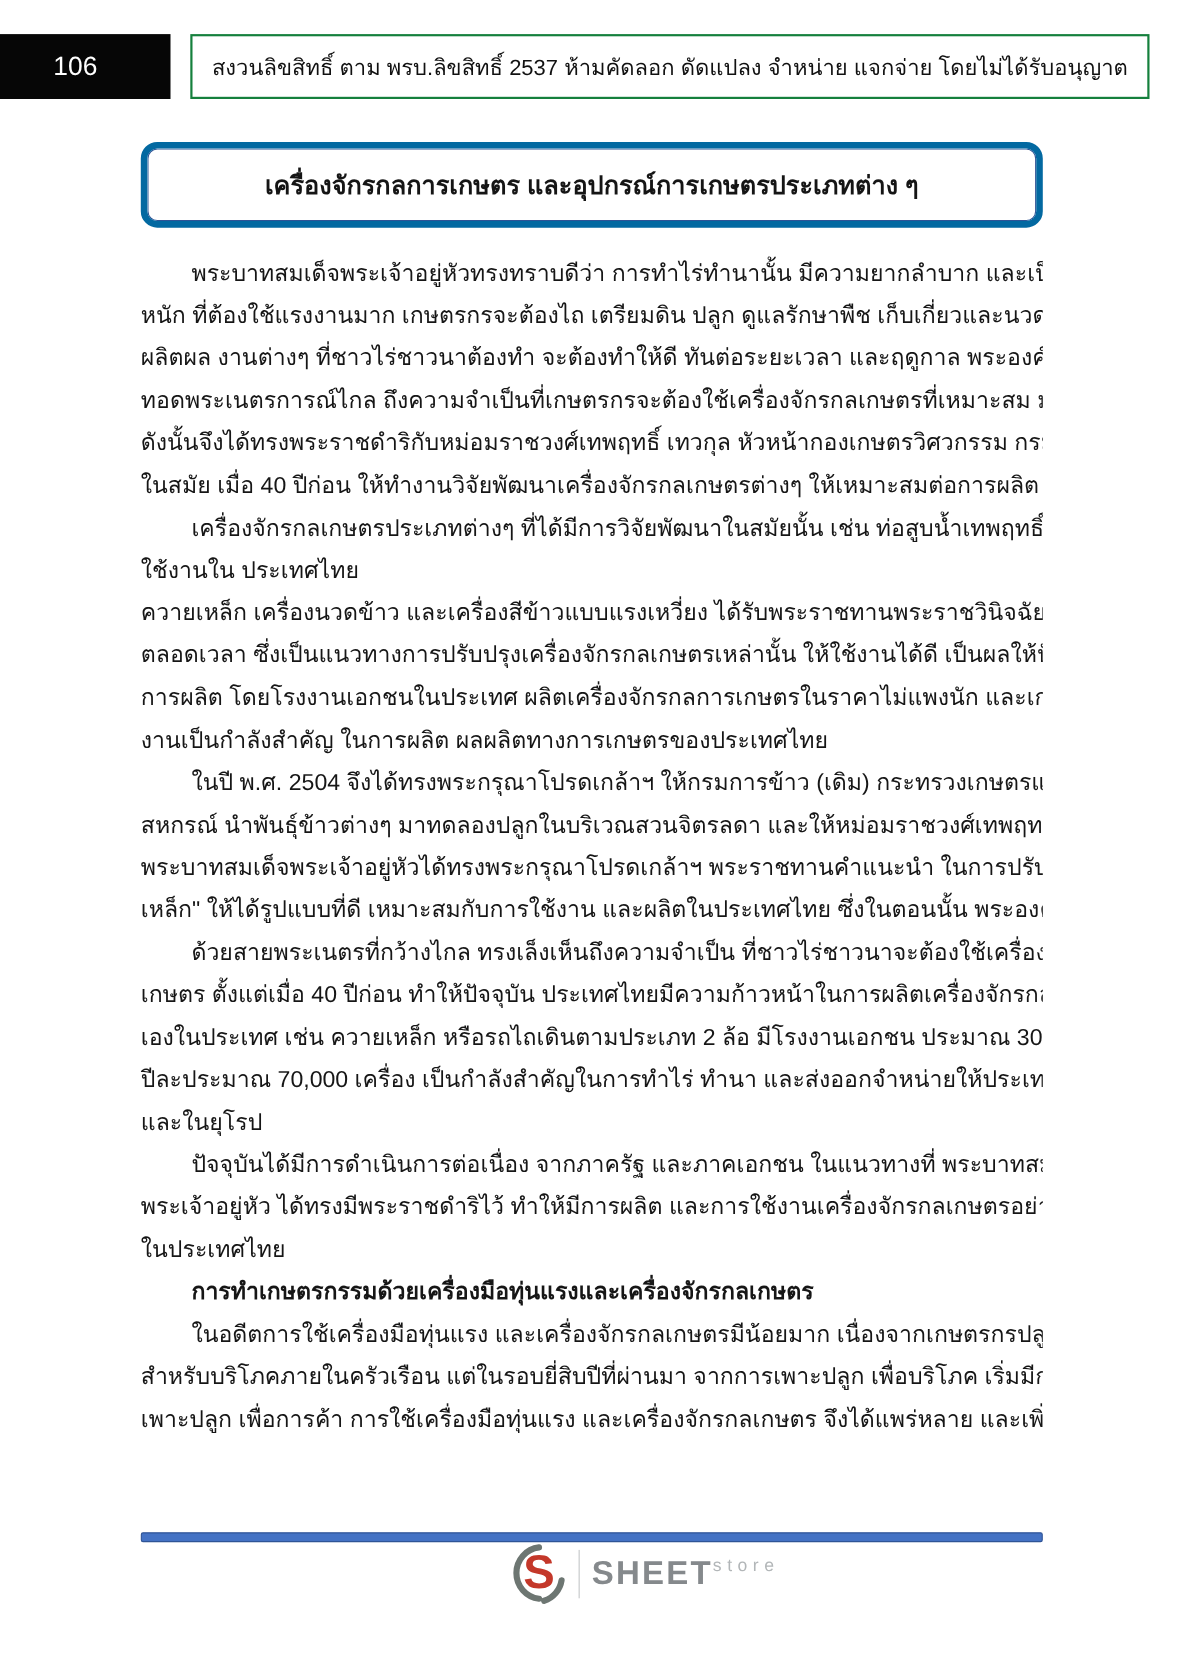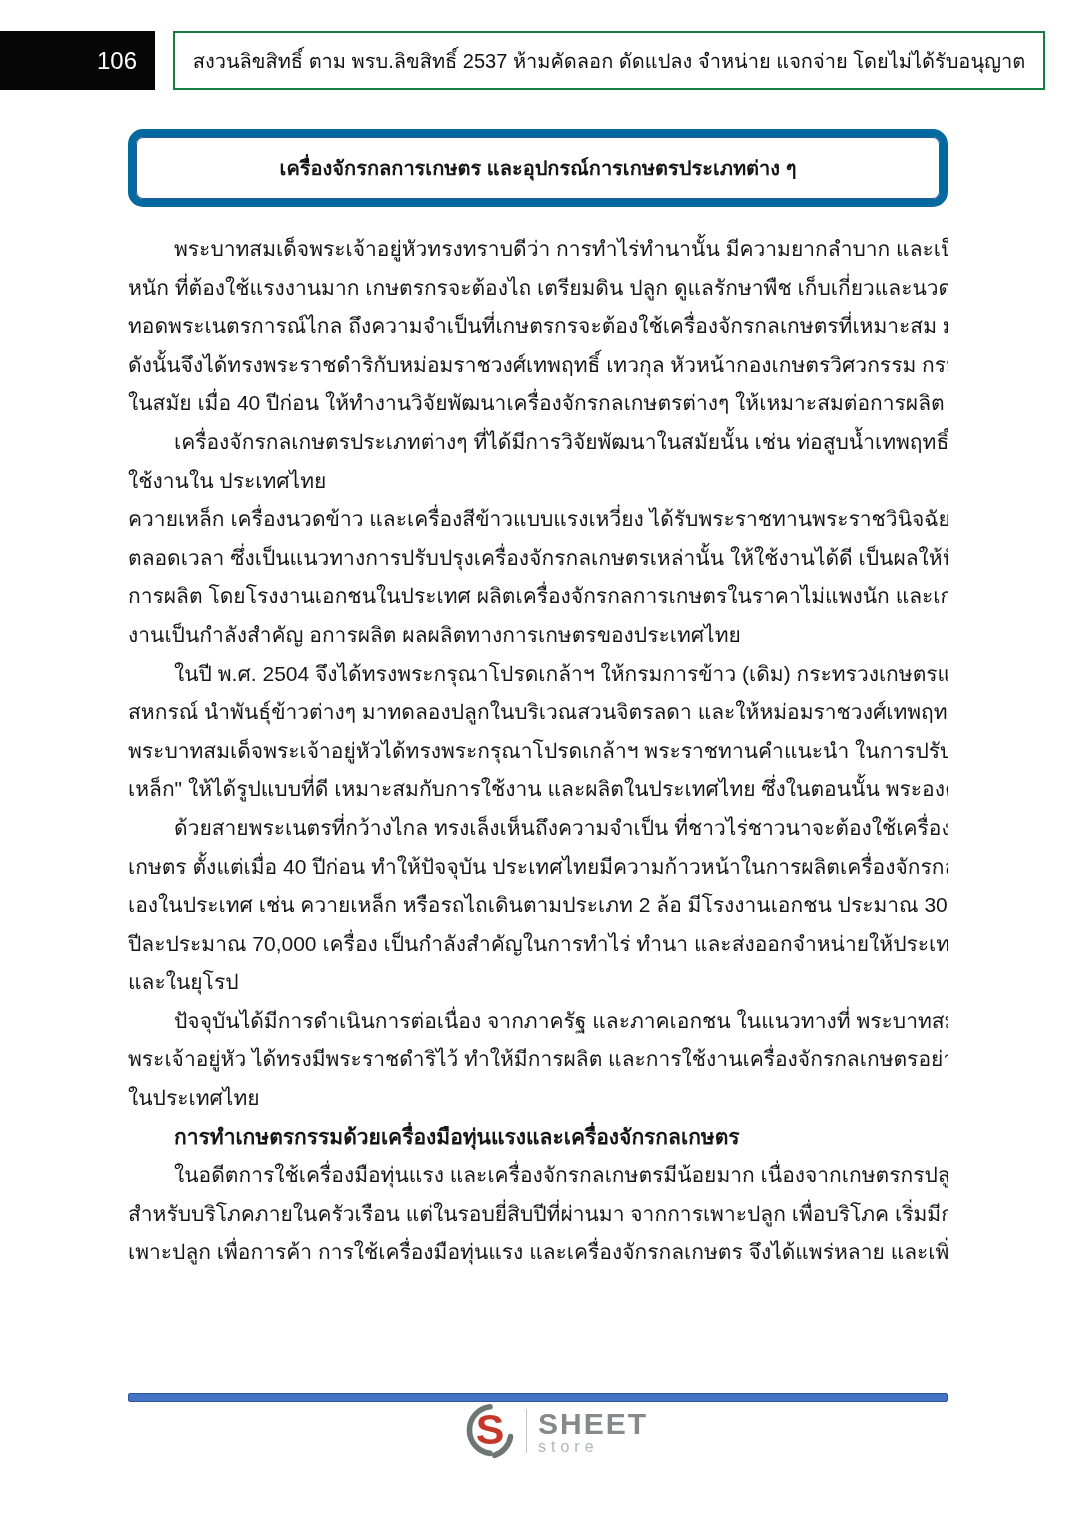--- a/index.html
+++ b/index.html
@@ -8,37 +8,37 @@
     width:1075px;height:1521px;
     background:#ffffff;
     font-family:"Liberation Sans",sans-serif;
     color:#1a1a1a;
     overflow:hidden;
   }
   
   .page-num-box{
     position:absolute;left:0;top:31px;width:155px;height:59px;
     background:#060606;color:#ffffff;
-    display:flex;align-items:center;justify-content:flex-end;
+    display:flex;align-items:center;justify-content:center;
     padding-right:18px;box-sizing:border-box;
     font-size:24px;
   }
   .copyright-box{
     position:absolute;left:173px;top:31px;width:872px;height:59px;
     border:2px solid #15803d;box-sizing:border-box;
     display:flex;align-items:center;justify-content:center;
     font-size:20px;color:#111;
     white-space:nowrap;overflow:hidden;
   }
   
   .title-box{
     position:absolute;left:128px;top:129px;width:820px;height:78px;
-    border:8px solid #0369a1;border-radius:15px;box-sizing:border-box;
+    border:6px solid #0369a1;border-radius:15px;box-sizing:border-box;
     display:flex;align-items:center;justify-content:center;
-    font-size:20px;font-weight:bold;color:#151515;
+    font-size:23px;font-weight:bold;color:#151515;
     box-shadow:inset 0 0 0 1px #2f5496;
   }
   
   .body-text{
     position:absolute;left:128px;top:230px;width:820px;height:1158px;
     overflow:hidden;
     font-size:21px;color:#161616;
   }
   .line{
     height:38.6px;line-height:38.6px;
@@ -54,21 +54,21 @@
     border-radius:2px;
   }
   .logo{
     position:absolute;left:462px;top:1402px;height:58px;
     display:flex;align-items:center;
   }
   .logo-icon{width:56px;height:58px;flex:0 0 auto;}
   .logo-divider{
     width:1px;height:44px;background:#c3c6c8;margin:0 11px 0 8px;
   }
-  .logo-text-col{display:flex;flex-direction:column;justify-content:center;}
+  .logo-text-col{display:flex;flex-direction:row;justify-content:center;}
   .logo-main{
     font-size:30px;font-weight:bold;color:#85898c;
     letter-spacing:2px;line-height:30px;
   }
   .logo-sub{
     font-size:16px;color:#b2b6b8;letter-spacing:5px;
     line-height:14px;margin-top:1px;
   }
 </style>
 </head>
@@ -83,29 +83,30 @@
     <span>สงวนลิขสิทธิ์ ตาม พรบ.ลิขสิทธิ์ 2537 ห้ามคัดลอก ดัดแปลง จำหน่าย แจกจ่าย โดยไม่ได้รับอนุญาต</span>
   </div>
 
   <div class="title-box">
     <span>เครื่องจักรกลการเกษตร และอุปกรณ์การเกษตรประเภทต่าง ๆ</span>
   </div>
 
   <div class="body-text">
       <div class="line indent just">พระบาทสมเด็จพระเจ้าอยู่หัวทรงทราบดีว่า การทำไร่ทำนานั้น มีความยากลำบาก และเป็นงาน</div>
       <div class="line just">หนัก ที่ต้องใช้แรงงานมาก เกษตรกรจะต้องไถ เตรียมดิน ปลูก ดูแลรักษาพืช เก็บเกี่ยวและนวด ขนย้าย</div>
+      <div class="line just">ผลิตผล งานต่างๆ ที่ชาวไร่ชาวนาต้องทำ จะต้องทำให้ดี ทันต่อระยะเวลา และฤดูกาล พระองค์</div>
       <div class="line just">ทอดพระเนตรการณ์ไกล ถึงความจำเป็นที่เกษตรกรจะต้องใช้เครื่องจักรกลเกษตรที่เหมาะสม มาใช้งาน</div>
       <div class="line just">ดังนั้นจึงได้ทรงพระราชดำริกับหม่อมราชวงศ์เทพฤทธิ์ เทวกุล หัวหน้ากองเกษตรวิศวกรรม กรมการข้าว</div>
       <div class="line just">ในสมัย เมื่อ 40 ปีก่อน ให้ทำงานวิจัยพัฒนาเครื่องจักรกลเกษตรต่างๆ ให้เหมาะสมต่อการผลิต และการ</div>
       <div class="line indent just">เครื่องจักรกลเกษตรประเภทต่างๆ ที่ได้มีการวิจัยพัฒนาในสมัยนั้น เช่น ท่อสูบน้ำเทพฤทธิ์</div>
       <div class="line">ใช้งานใน ประเทศไทย</div>
       <div class="line just">ควายเหล็ก เครื่องนวดข้าว และเครื่องสีข้าวแบบแรงเหวี่ยง ได้รับพระราชทานพระราชวินิจฉัยอยู่</div>
       <div class="line just">ตลอดเวลา ซึ่งเป็นแนวทางการปรับปรุงเครื่องจักรกลเกษตรเหล่านั้น ให้ใช้งานได้ดี เป็นผลให้ปัจจุบัน มี</div>
       <div class="line just">การผลิต โดยโรงงานเอกชนในประเทศ ผลิตเครื่องจักรกลการเกษตรในราคาไม่แพงนัก และเกษตรกรได้ใช้</div>
-      <div class="line">งานเป็นกำลังสำคัญ อการผลิต ผลผลิตทางการเกษตรของประเทศไทย</div>
+      <div class="line">งานเป็นกำลังสำคัญ ในการผลิต ผลผลิตทางการเกษตรของประเทศไทย</div>
       <div class="line indent just">ในปี พ.ศ. 2504 จึงได้ทรงพระกรุณาโปรดเกล้าฯ ให้กรมการข้าว (เดิม) กระทรวงเกษตรและ</div>
       <div class="line just">สหกรณ์ นำพันธุ์ข้าวต่างๆ มาทดลองปลูกในบริเวณสวนจิตรลดา และให้หม่อมราชวงศ์เทพฤทธิ์ เทวกุล</div>
       <div class="line just">พระบาทสมเด็จพระเจ้าอยู่หัวได้ทรงพระกรุณาโปรดเกล้าฯ พระราชทานคำแนะนำ ในการปรับปรุง "ควาย</div>
       <div class="line just">เหล็ก" ให้ได้รูปแบบที่ดี เหมาะสมกับการใช้งาน และผลิตในประเทศไทย ซึ่งในตอนนั้น พระองค์ท่านทรง</div>
       <div class="line indent just">ด้วยสายพระเนตรที่กว้างไกล ทรงเล็งเห็นถึงความจำเป็น ที่ชาวไร่ชาวนาจะต้องใช้เครื่องจักรกล</div>
       <div class="line just">เกษตร ตั้งแต่เมื่อ 40 ปีก่อน ทำให้ปัจจุบัน ประเทศไทยมีความก้าวหน้าในการผลิตเครื่องจักรกลเกษตรใช้</div>
       <div class="line just">เองในประเทศ เช่น ควายเหล็ก หรือรถไถเดินตามประเภท 2 ล้อ มีโรงงานเอกชน ประมาณ 30 แห่ง ผลิต</div>
       <div class="line just">ปีละประมาณ 70,000 เครื่อง เป็นกำลังสำคัญในการทำไร่ ทำนา และส่งออกจำหน่ายให้ประเทศใกล้เคียง</div>
       <div class="line">และในยุโรป</div>
       <div class="line indent just">ปัจจุบันได้มีการดำเนินการต่อเนื่อง จากภาครัฐ และภาคเอกชน ในแนวทางที่ พระบาทสมเด็จ</div>

